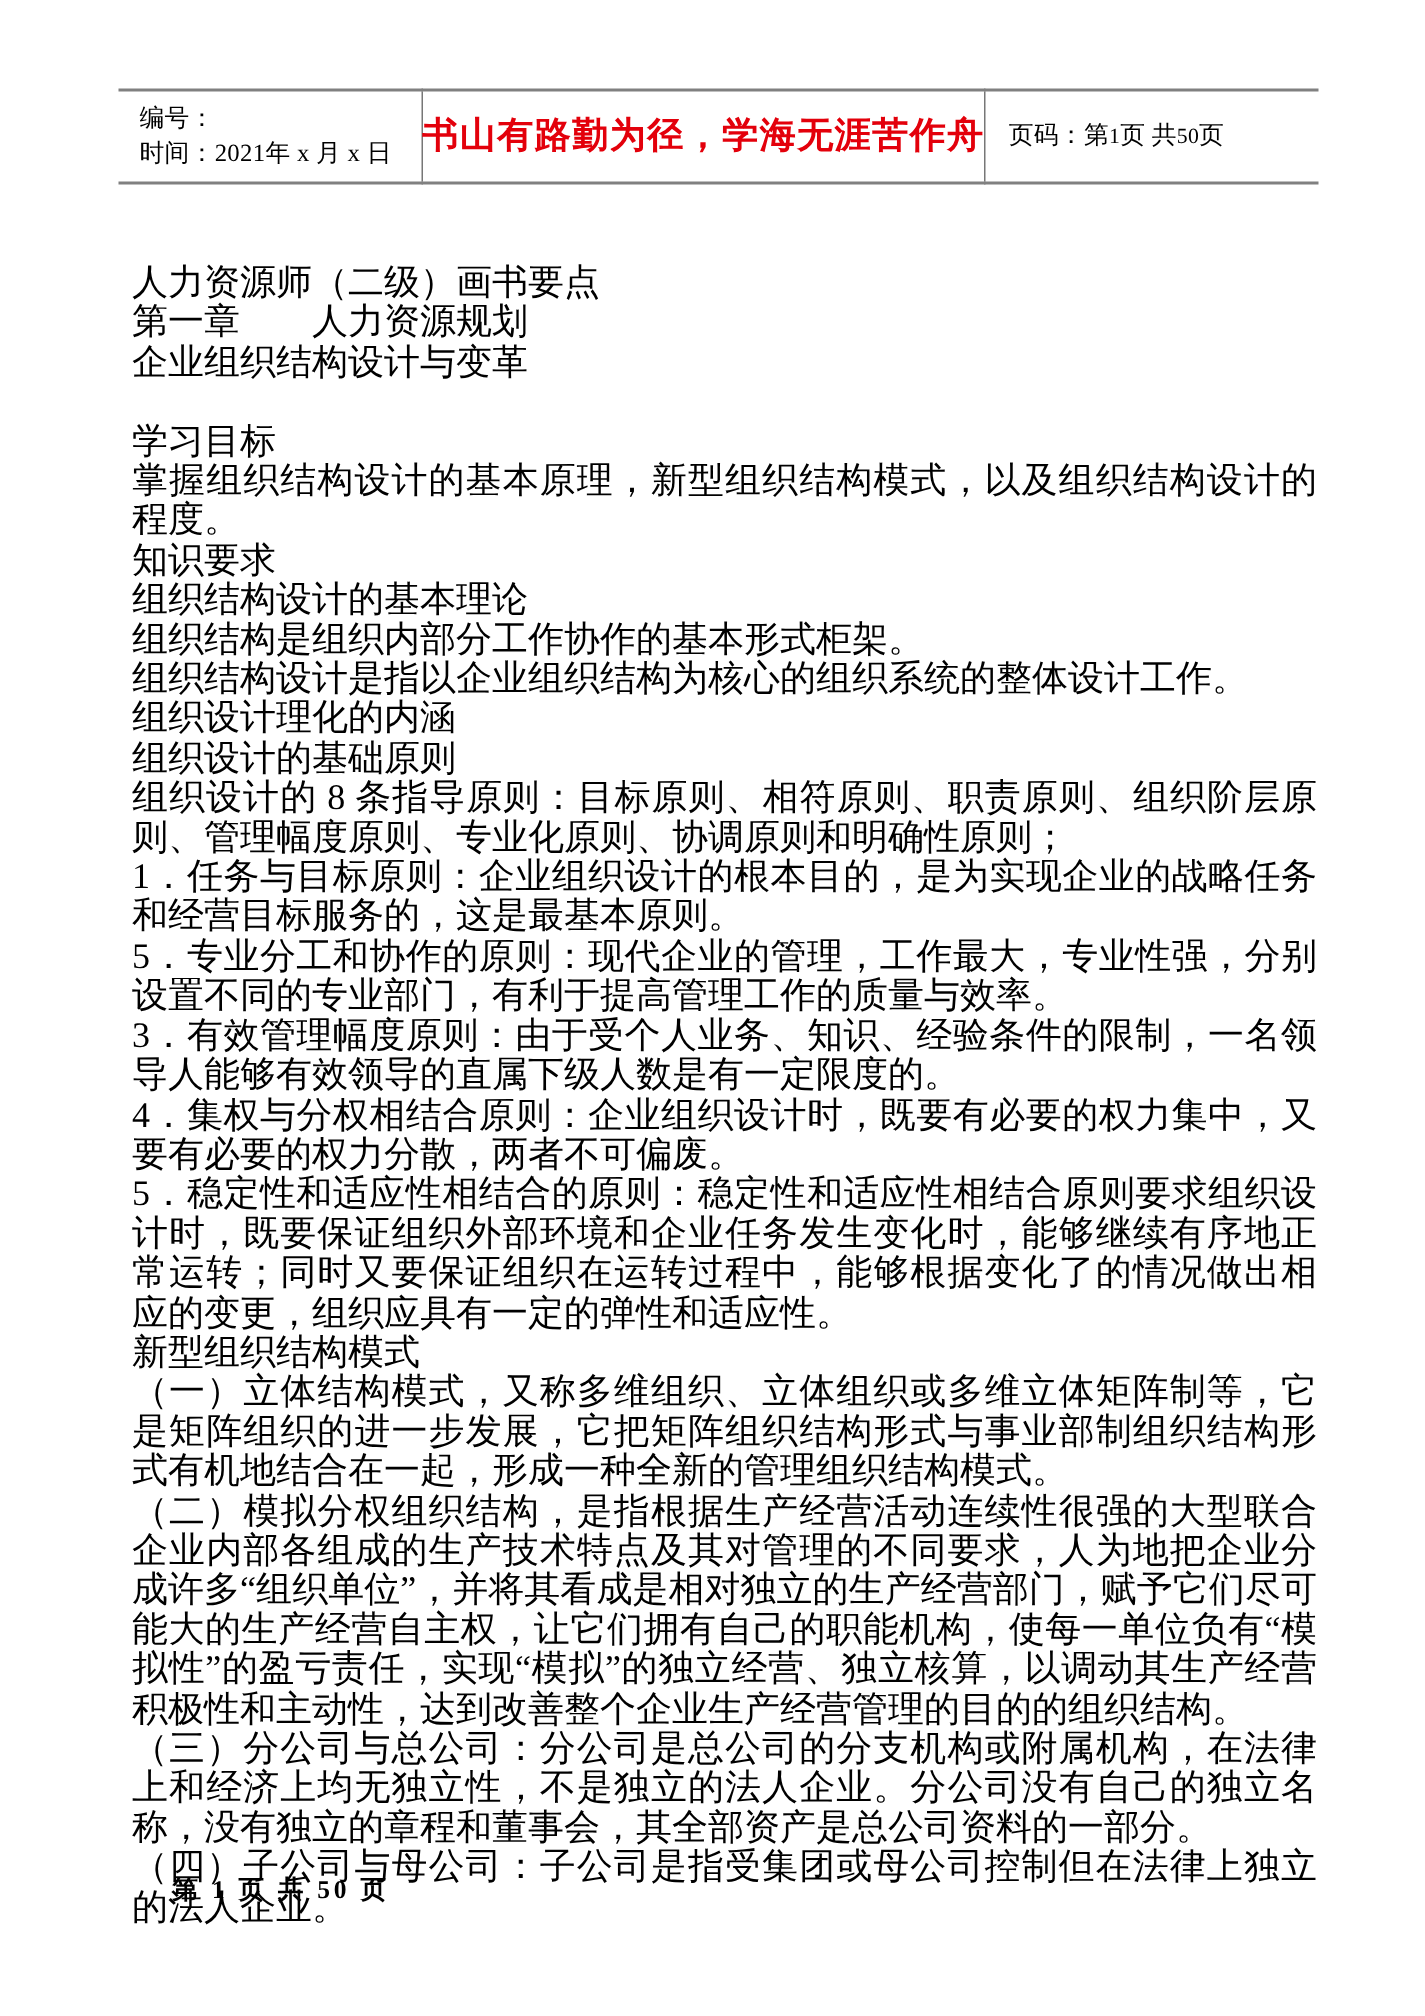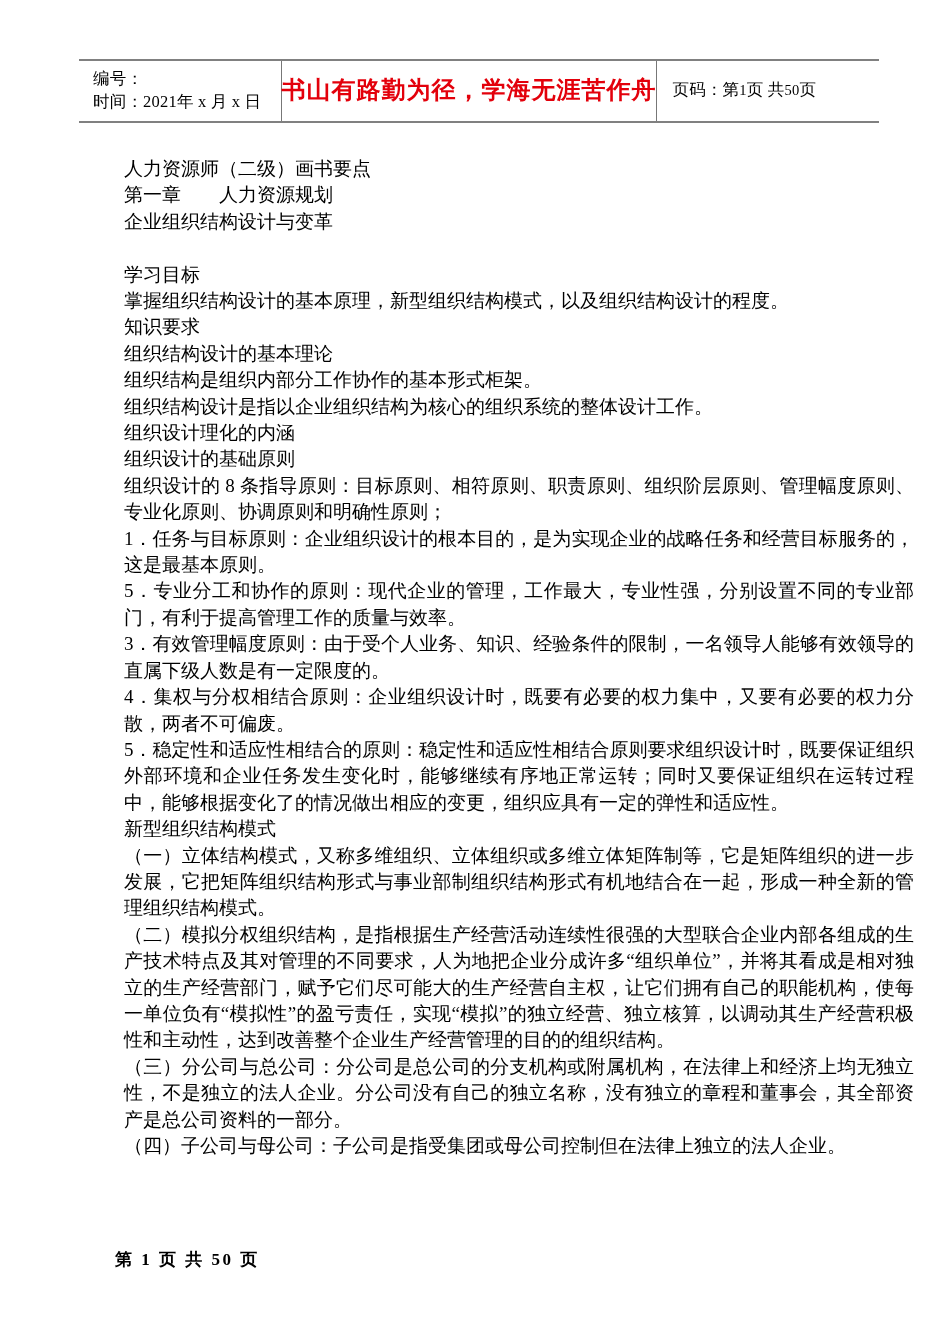--- a/index.html
+++ b/index.html
@@ -68,29 +68,28 @@
     letter-spacing: 1px;
     white-space: nowrap;
   }
   .hdr-line { display: block; white-space: nowrap; }
   .num-sm { font-size: 14.5px; }
 
   
   .body-text {
     position: absolute;
     left: 88px;
-    top: 156px;
+    top: 176px;
     width: 790px;
-    font-size: 19px;
+    font-size: 24px;
     line-height: 26.4px;
     text-align: justify;
     text-justify: inter-ideograph;
     letter-spacing: 0px;
     word-break: break-all;
-    margin-left: 36px;
   }
   .body-text p {
     margin: 0;
     padding: 0;
     text-align: justify;
     text-justify: inter-ideograph;
   }
   .body-text p.blank { height: 26.4px; }
   .jl { text-align: justify; text-align-last: left; }
 

